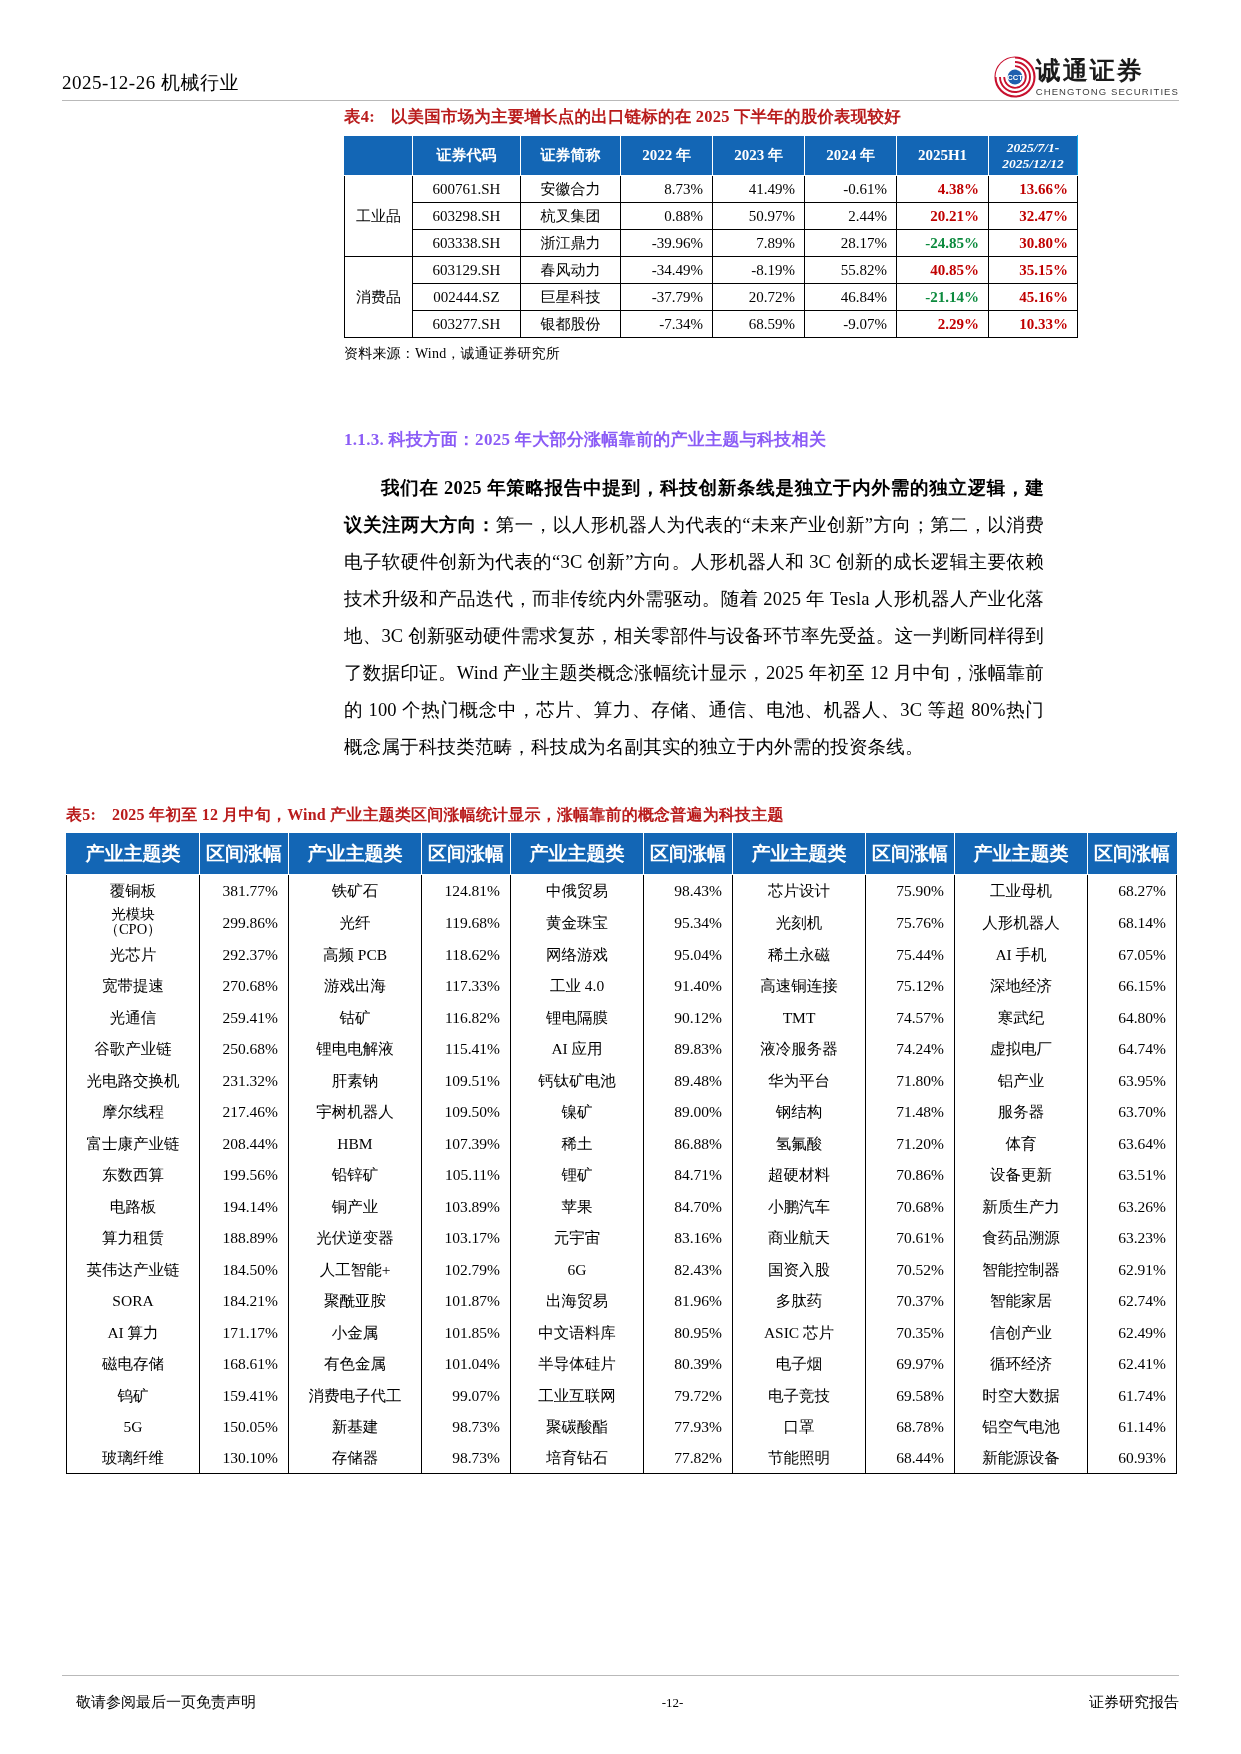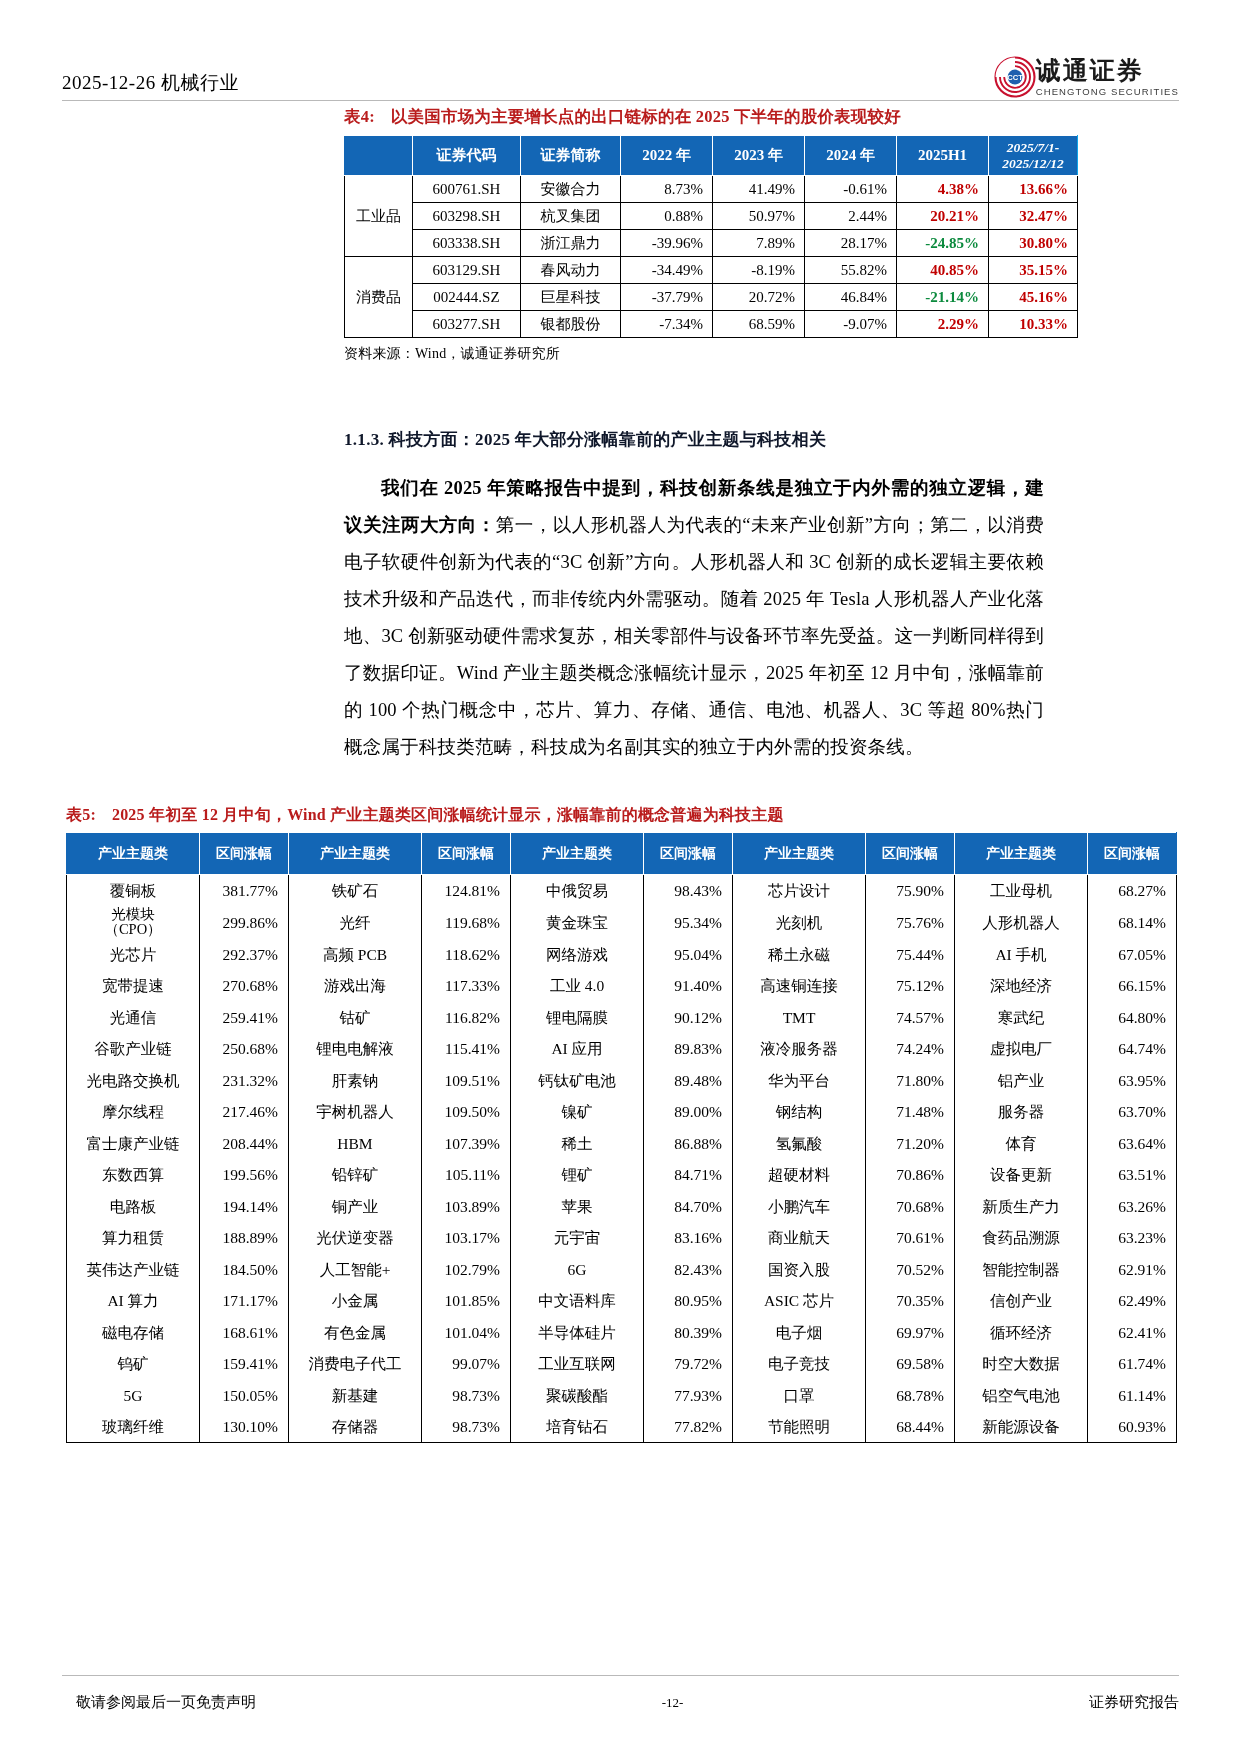--- a/index.html
+++ b/index.html
@@ -119,21 +119,21 @@
     margin-top: 7px;
     letter-spacing: 0.2px;
   }
 
   
   .sec-heading {
     position: absolute;
     top: 428px;
     left: 344px;
     width: 700px;
-    color: #0f172a;
+    color: #8b5cf6;
     font-weight: bold;
     font-size: 17px;
     letter-spacing: 0.3px;
     white-space: nowrap;
   }
 
   
   .body-para {
     position: absolute;
     top: 470px;
@@ -156,21 +156,21 @@
     width: 1110px;
   }
   .t5-block .tbl-caption { font-size: 16px; margin-bottom: 6px; }
 
   table.t5 { border-collapse: collapse; width: 100%; table-layout: fixed; }
   .t5 thead th {
     background: #1366b5;
     color: #ffffff;
     font-weight: bold;
     text-align: center;
-    font-size: 14px;
+    font-size: 19px;
     height: 42px;
     border: 1px solid #ffffff;
     padding: 2px 2px;
   }
   .t5 thead th.hl { border-left: 1px solid #1366b5; }
   .t5 thead th.hr { border-right: 1px solid #1366b5; }
   .t5 tbody td {
     border-left: 1px solid #000;
     border-right: 1px solid #000;
     border-top: none;
@@ -511,20 +511,32 @@
           <td class="nm">人工智能+</td>
           <td class="vl">102.79%</td>
           <td class="nm">6G</td>
           <td class="vl">82.43%</td>
           <td class="nm">国资入股</td>
           <td class="vl">70.52%</td>
           <td class="nm">智能控制器</td>
           <td class="vl">62.91%</td>
         </tr>
         <tr>
+          <td class="nm">SORA</td>
+          <td class="vl">184.21%</td>
+          <td class="nm">聚酰亚胺</td>
+          <td class="vl">101.87%</td>
+          <td class="nm">出海贸易</td>
+          <td class="vl">81.96%</td>
+          <td class="nm">多肽药</td>
+          <td class="vl">70.37%</td>
+          <td class="nm">智能家居</td>
+          <td class="vl">62.74%</td>
+        </tr>
+        <tr>
           <td class="nm">AI 算力</td>
           <td class="vl">171.17%</td>
           <td class="nm">小金属</td>
           <td class="vl">101.85%</td>
           <td class="nm">中文语料库</td>
           <td class="vl">80.95%</td>
           <td class="nm">ASIC 芯片</td>
           <td class="vl">70.35%</td>
           <td class="nm">信创产业</td>
           <td class="vl">62.49%</td>

